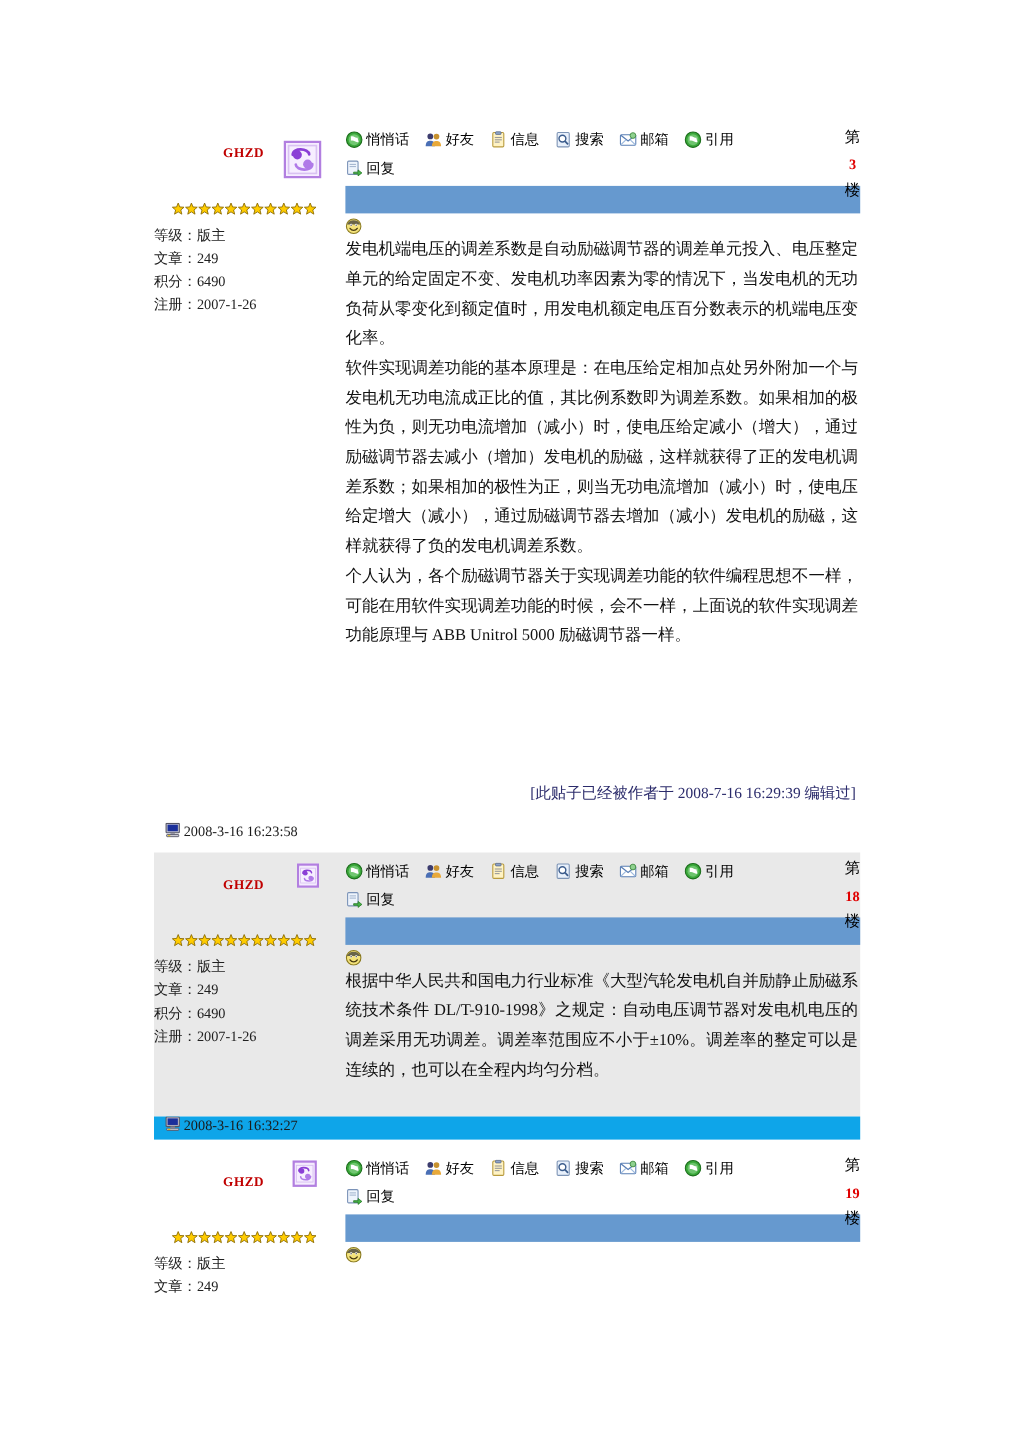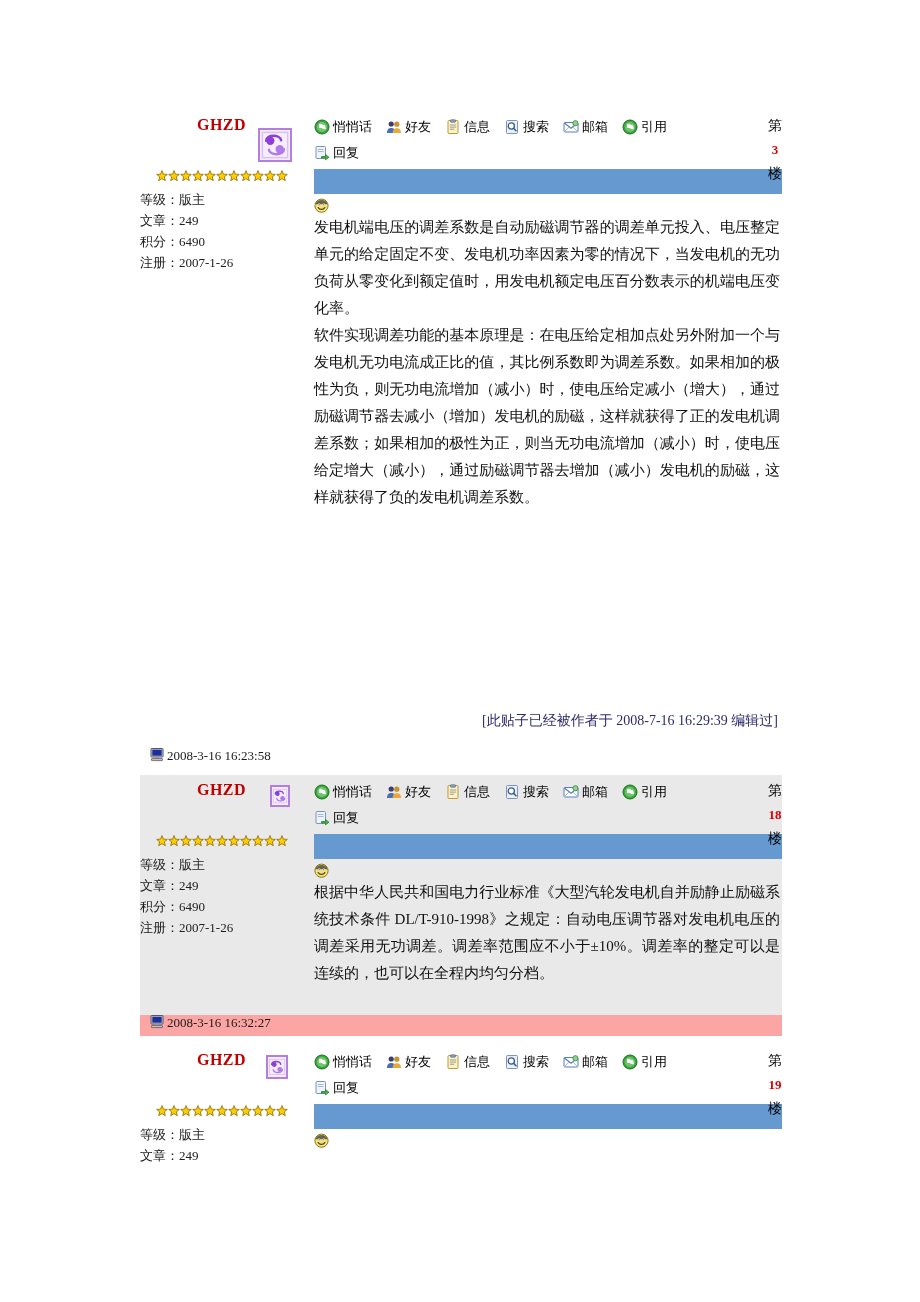--- a/index.html
+++ b/index.html
@@ -43,23 +43,24 @@
   .user-col {
     width: 163px;
     flex: 0 0 163px;
     text-align: center;
     padding-top: 8px;
   }
   .username {
     color: #c00000;
     font-family: "Liberation Serif", serif;
     font-weight: bold;
-    font-size: 16px;
+    font-size: 12px;
     letter-spacing: .5px;
     line-height: 14px;
+    margin-top: 14px;
     display: block;
   }
   .stars {
     margin-top: 38px;
     line-height: 11px;
     height: 14px;
     white-space: nowrap;
     letter-spacing: -0.5px;
   }
   .stars svg { vertical-align: top; }
@@ -178,21 +179,21 @@
     left: 140px;
     width: 642px;
     height: 21px;
     display: flex;
     font-size: 13px;
     color: #1a1a1a;
     font-family: "Liberation Serif", serif;
     padding-left: 10px;
     box-sizing: border-box;
   }
-  .timebar.shaded { background: #fca5a5; }
+  .timebar.shaded { background: #0ea5e9; }
   .timebar .ts { margin-left: 2px; letter-spacing: 0px; }
 </style>
 </head>
 <body>
 
 <div class="page">
 
   <div class="post" id="p17" style="top:110px; height:600px;">
     <div class="post-inner">
 
@@ -327,20 +328,21 @@
               <path d="M1.4 6.2 A6.6 6.6 0 0 1 13.6 6.2 Z" fill="#3a3a3a" opacity=".75"></path>
               <circle cx="5.2" cy="6.6" r="1.15" fill="#ffffff"></circle>
               <circle cx="9.8" cy="6.6" r="1.15" fill="#ffffff"></circle>
               <circle cx="5.2" cy="6.7" r=".55" fill="#1a1a1a"></circle>
               <circle cx="9.8" cy="6.7" r=".55" fill="#1a1a1a"></circle>
               <path d="M4.2 9.6 C5.8 12 9.2 12 10.8 9.6" fill="none" stroke="#4a3c10" stroke-width="1.2" stroke-linecap="round"></path>
             </svg></div>
         <div class="body-text">
           <p>发电机端电压的调差系数是自动励磁调节器的调差单元投入、电压整定单元的给定固定不变、发电机功率因素为零的情况下，当发电机的无功负荷从零变化到额定值时，用发电机额定电压百分数表示的机端电压变化率。</p>
           <p>软件实现调差功能的基本原理是：在电压给定相加点处另外附加一个与发电机无功电流成正比的值，其比例系数即为调差系数。如果相加的极性为负，则无功电流增加（减小）时，使电压给定减小（增大），通过励磁调节器去减小（增加）发电机的励磁，这样就获得了正的发电机调差系数；如果相加的极性为正，则当无功电流增加（减小）时，使电压给定增大（减小），通过励磁调节器去增加（减小）发电机的励磁，这样就获得了负的发电机调差系数。</p>
+          <p>个人认为，各个励磁调节器关于实现调差功能的软件编程思想不一样，可能在用软件实现调差功能的时候，会不一样，上面说的软件实现调差功能原理与 ABB Unitrol 5000 励磁调节器一样。</p>
         </div>
         <div class="floor">
           <div>第</div>
           <div class="num">3</div>
           <div>楼</div>
         </div>
       </div>
 
     </div>
   </div>

